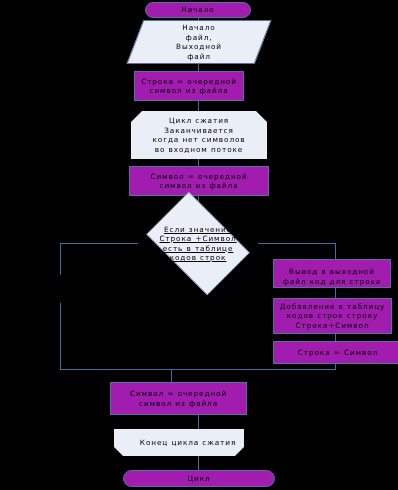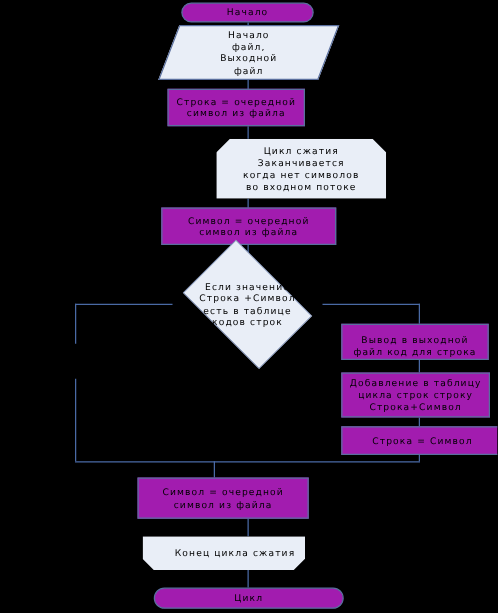--- a/index.html
+++ b/index.html
@@ -62,21 +62,20 @@
     border: 1px solid #5a6f9e;
     transform: rotate(45deg) scale(0.707);
     z-index: -1;
   }
   .diamond .txt { position: relative; z-index: 1; }
 
   
   .loop-start {
     border: none;
     background: transparent;
-    margin-left: 42px;
   }
   .loop-start .lfill {
     position: absolute;
     left: 0; top: 0; right: 0; bottom: 0;
     background: #e9eef7;
     -webkit-clip-path: polygon(11px 0, calc(100% - 11px) 0, 100% 11px, 100% 100%, 0 100%, 0 11px);
     clip-path: polygon(11px 0, calc(100% - 11px) 0, 100% 11px, 100% 100%, 0 100%, 0 11px);
     z-index: -1;
   }
   .loop-start .txt { position: relative; z-index: 1; }
@@ -164,37 +163,37 @@
 Заканчивается
 когда нет символов
 во входном потоке</span>
   </div>
 
   <div class="node" style="left:129px; top:166px; width:140px; height:30px;">
     <span class="txt">Символ = очередной
 символ из файла</span>
   </div>
 
-  <div class="node diamond" style="left:137px; top:201px; width:122px; height:85px;">
+  <div class="node diamond" style="left:137px; top:201px; width:122px; height:85px;text-decoration:underline;">
     <span class="dfill"></span>
     <span class="txt">Если значение
 Строка +Символ
 есть в таблице
 кодов строк</span>
   </div>
 
 
   <div class="node" style="left:273px; top:259px; width:118px; height:29px;align-items:flex-end;">
     <span class="txt">Вывод в выходной
 файл код для строка</span>
   </div>
 
   <div class="node" style="left:273px; top:298px; width:119px; height:36px;">
     <span class="txt">Добавление в таблицу
-цикла строк строку
+кодов строк строку
 Строка+Символ</span>
   </div>
 
   <div class="node" style="left:273px; top:341px; width:130px; height:23px;">
     <span class="txt">Строка = Символ</span>
   </div>
 
   <div class="node" style="left:110px; top:382px; width:137px; height:33px;">
     <span class="txt">Символ = очередной
 символ из файла</span>

